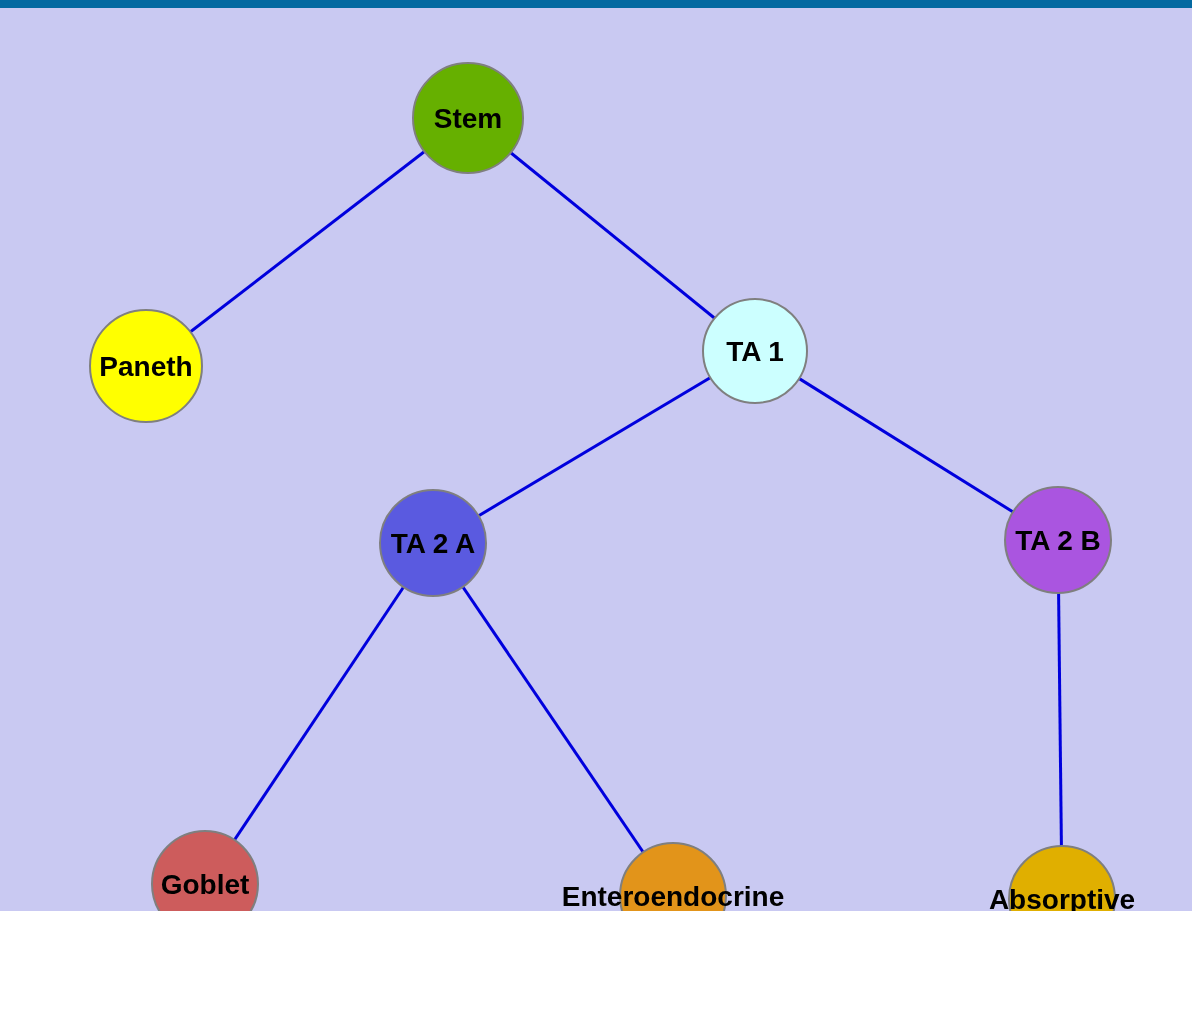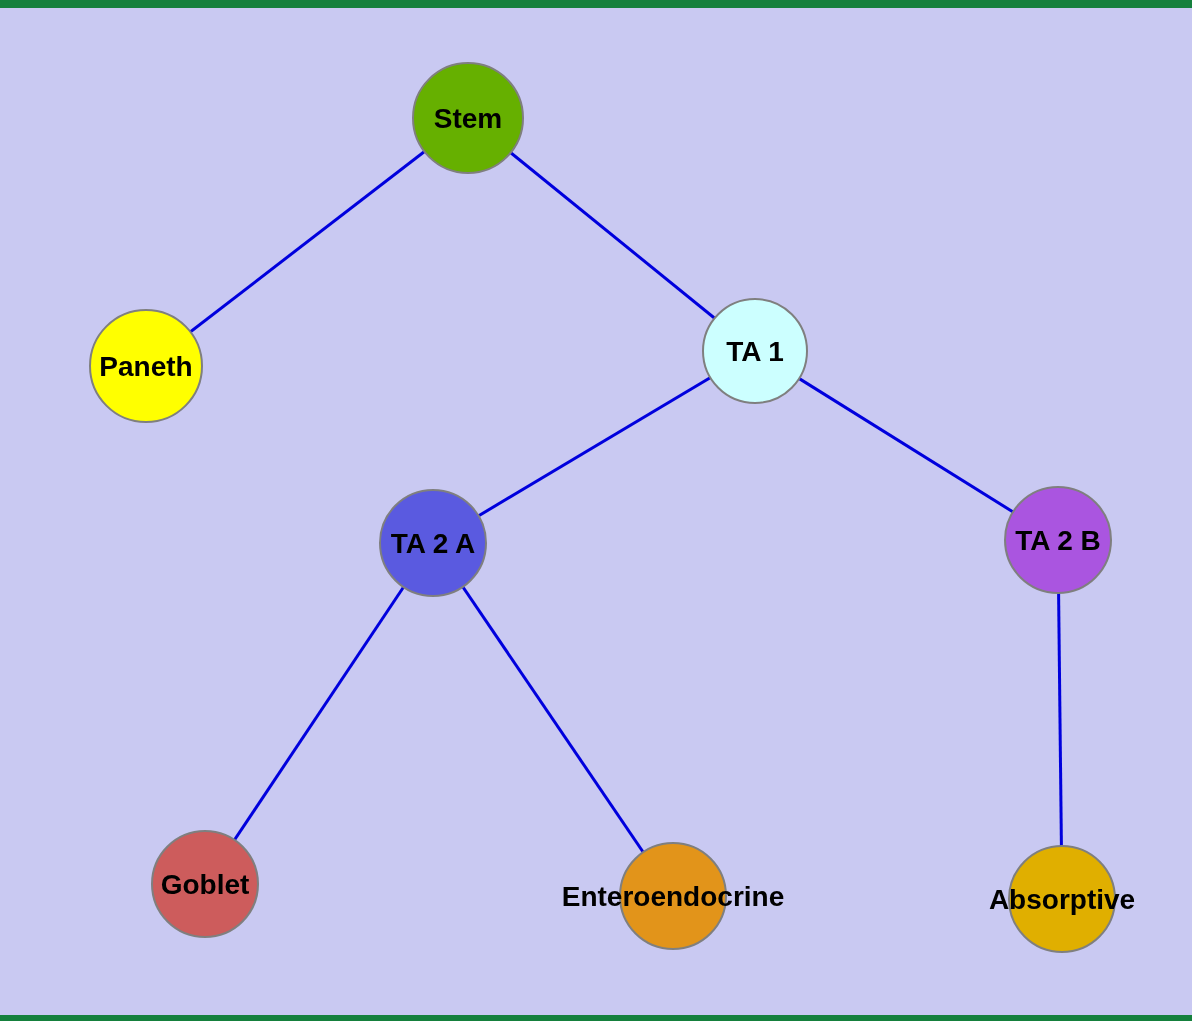--- a/index.html
+++ b/index.html
@@ -4,23 +4,23 @@
 <style>
   html, body {
     margin: 0;
     padding: 0;
     background: #ffffff;
     font-family: "Liberation Sans", sans-serif;
   }
   .stage {
     position: relative;
     width: 1192px;
-    height: 1021px;
+    height: 911px;
     box-sizing: border-box;
-    background: #15803d;
+    background: #0369a1;
     overflow: hidden;
   }
   .plot-area {
     position: absolute;
     left: 0;
     top: 8px;
     width: 1192px;
     height: 1007px;
     background: #c9c9f2;
   }

